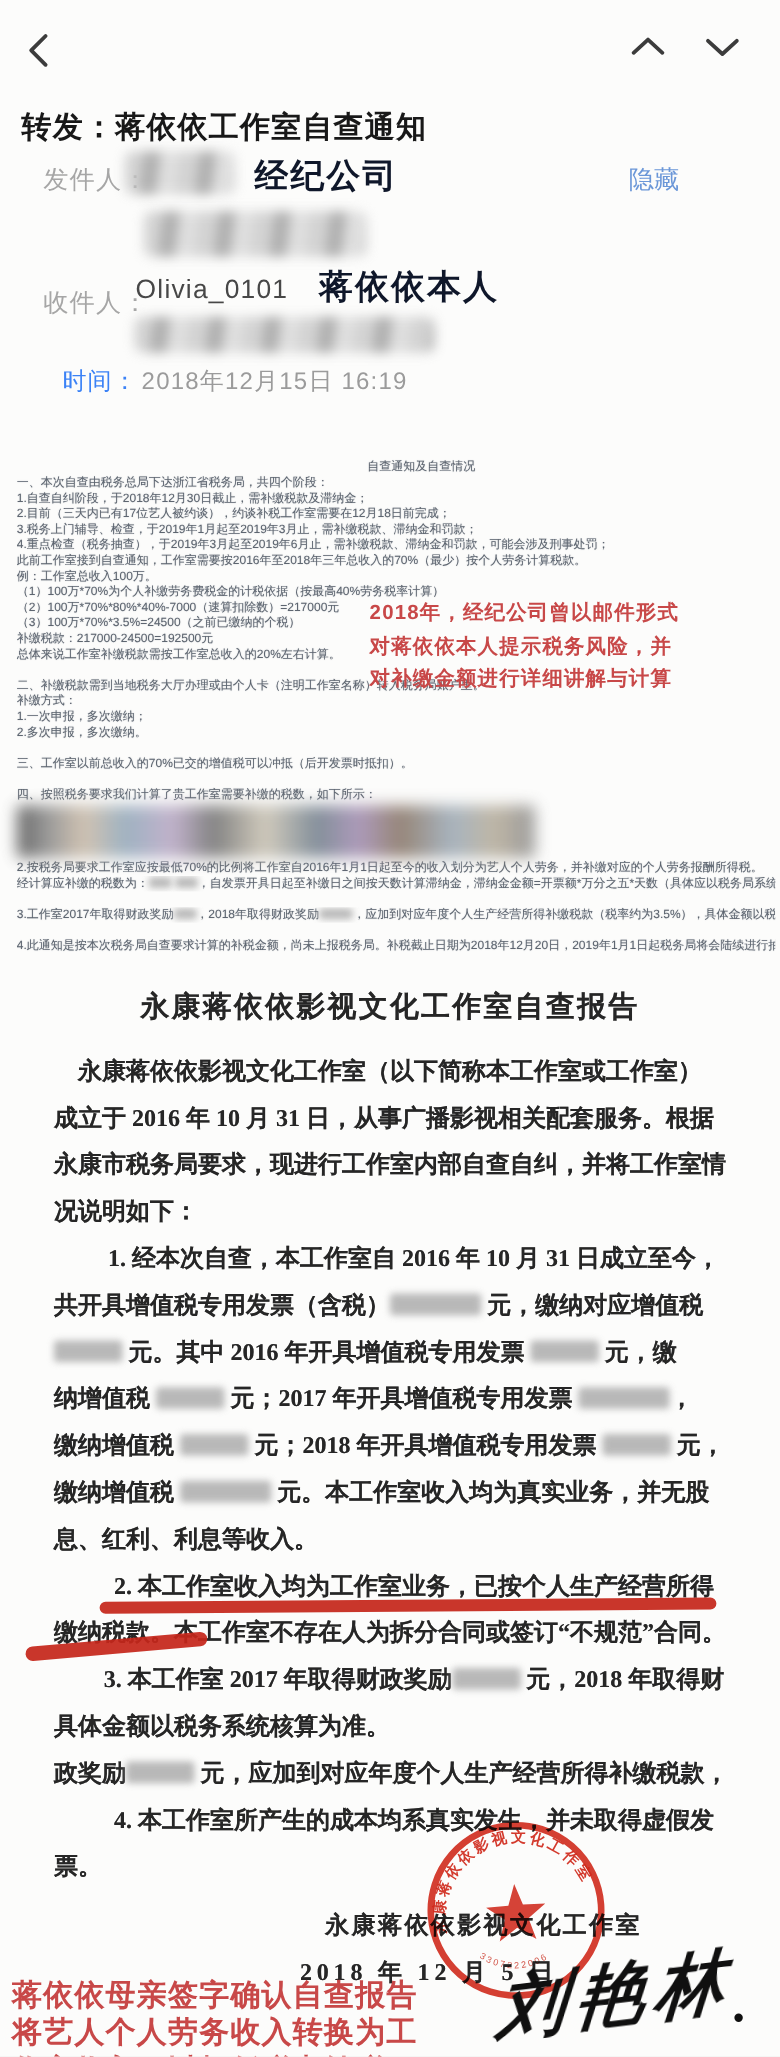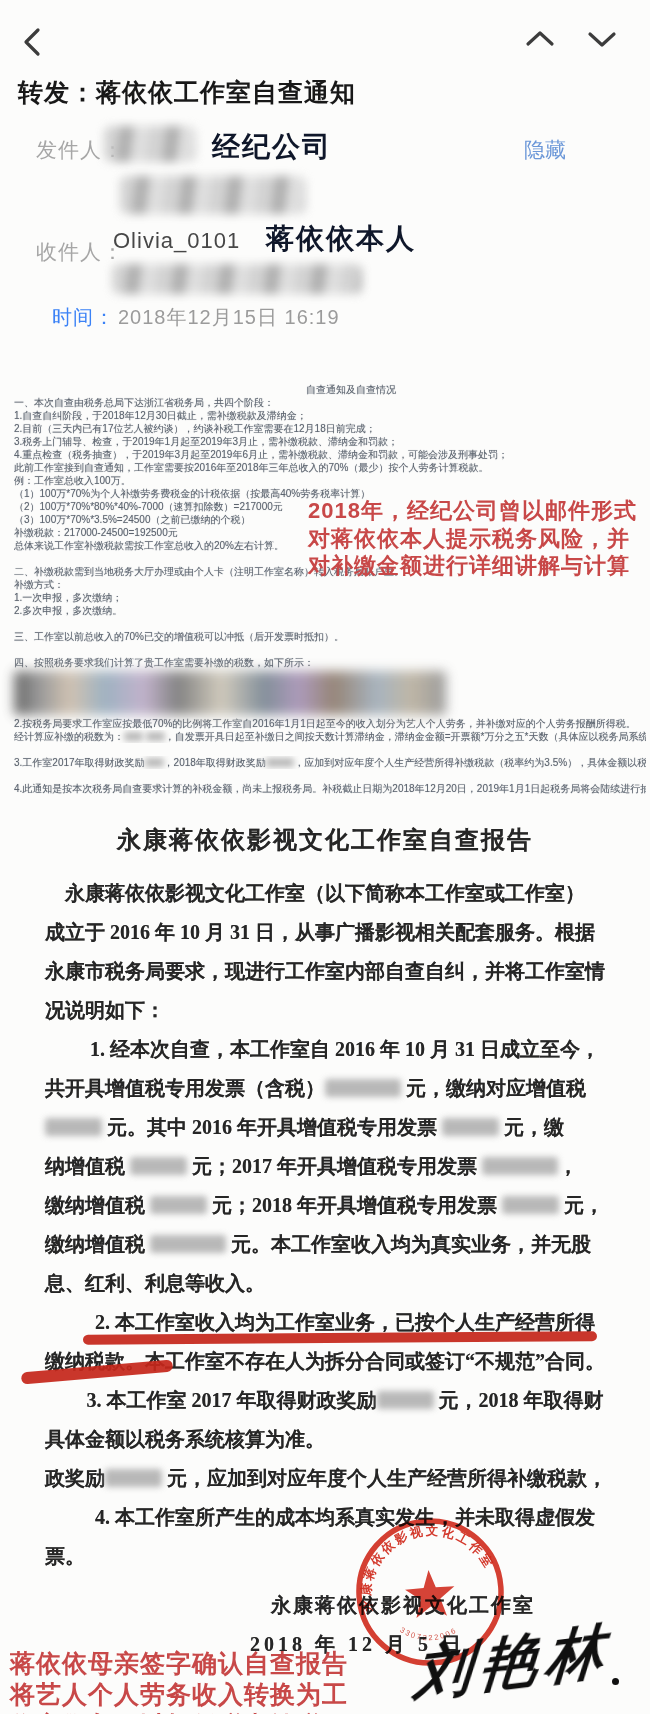--- a/index.html
+++ b/index.html
@@ -6,21 +6,21 @@
   .page{position:relative;width:650px;height:1714px;margin:0 auto;background:#fcfcfb;overflow:hidden;
         font-family:"Liberation Sans",sans-serif;}
   
   .nav{position:absolute;top:0;left:0;right:0;height:62px;}
   .navbtn{position:absolute;top:24px;width:36px;height:36px;cursor:pointer;}
   .navbtn svg{display:block;}
   .btn-back{left:18px;}
   .btn-up{left:522px;}
   .btn-down{left:584px;}
   
-  .subject{position:absolute;left:18px;top:76px;font-size:25px;font-weight:700;color:#181818;letter-spacing:1px;}
+  .subject{position:absolute;left:18px;top:89px;font-size:25px;font-weight:700;color:#181818;letter-spacing:1px;}
   .hdr-label{position:absolute;font-size:21px;color:#a6a6a6;letter-spacing:1px;}
   .sender-label{left:36px;top:136px;}
   .recipient-label{left:36px;top:238px;}
   .time-label{left:52px;top:304px;font-size:20px;color:#3b82f6;}
   .blue-annot{position:absolute;font-weight:700;color:#0f172a;margin-left:12px;}
   .sender-annot{left:200px;top:128px;font-size:28px;letter-spacing:2px;}
   .recipient-annot{left:254px;top:220px;font-size:28px;letter-spacing:2px;}
   .hide-btn{position:absolute;left:524px;top:136px;font-size:21px;color:#6b97d8;cursor:pointer;}
   .recipient-name{position:absolute;left:113px;top:228px;font-size:22px;color:#474747;letter-spacing:1px;}
   .time-value{position:absolute;left:118px;top:304px;font-size:20px;color:#9b9b9b;letter-spacing:1px;}
@@ -35,21 +35,21 @@
   .nline{line-height:13px;height:13px;white-space:nowrap;overflow:hidden;}
   .nline.heading{padding-left:292px;}
   .nline.gap{height:13px;}
   .nline.table{height:44px;margin:2px 0;width:432px;border-radius:4px;opacity:.85;filter:blur(6px);
     background:linear-gradient(90deg,#4e4e4e 0%,#8a8a8a 6%,#c9b9a6 13%,#8fa6b8 21%,#b8a6c4 30%,
                #6f6f6f 38%,#c9c2b2 48%,#6f7d8a 58%,#a08ab0 66%,#857262 74%,#9aa8b5 84%,#b5ab98 92%,#8a8a8a 100%);}
   .redact{display:inline-block;width:calc(var(--n) * .95em);height:.9em;background:#a8a8a8;
           border-radius:3px;filter:blur(3px);opacity:.8;vertical-align:-.08em;}
   
   .red-annot{position:absolute;color:#c84848;font-weight:600;}
-  .red-mid{left:308px;top:497px;font-size:22px;line-height:27.5px;letter-spacing:1px;}
+  .red-mid{left:308px;top:497px;font-size:17px;line-height:27.5px;letter-spacing:1px;}
   .red-bottom{left:10px;top:1648px;font-size:25px;line-height:31px;letter-spacing:1px;}
   
   .report{position:absolute;left:0;top:820px;width:650px;padding:0 45px;box-sizing:border-box;
           font-family:"Liberation Serif","DejaVu Serif",serif;font-weight:700;color:#262626;
           text-shadow:0 0 .5px rgba(20,20,20,.55);}
   .rtitle{font-size:24px;letter-spacing:2px;text-align:center;line-height:40px;margin-bottom:14px;}
   .rline{position:relative;font-size:20px;line-height:39px;height:39px;white-space:nowrap;}
   .rline.center{text-align:center;font-size:20px;}
   .rline.indent{text-indent:2em;text-align:center;}
   .rline.gap{height:10px;}

